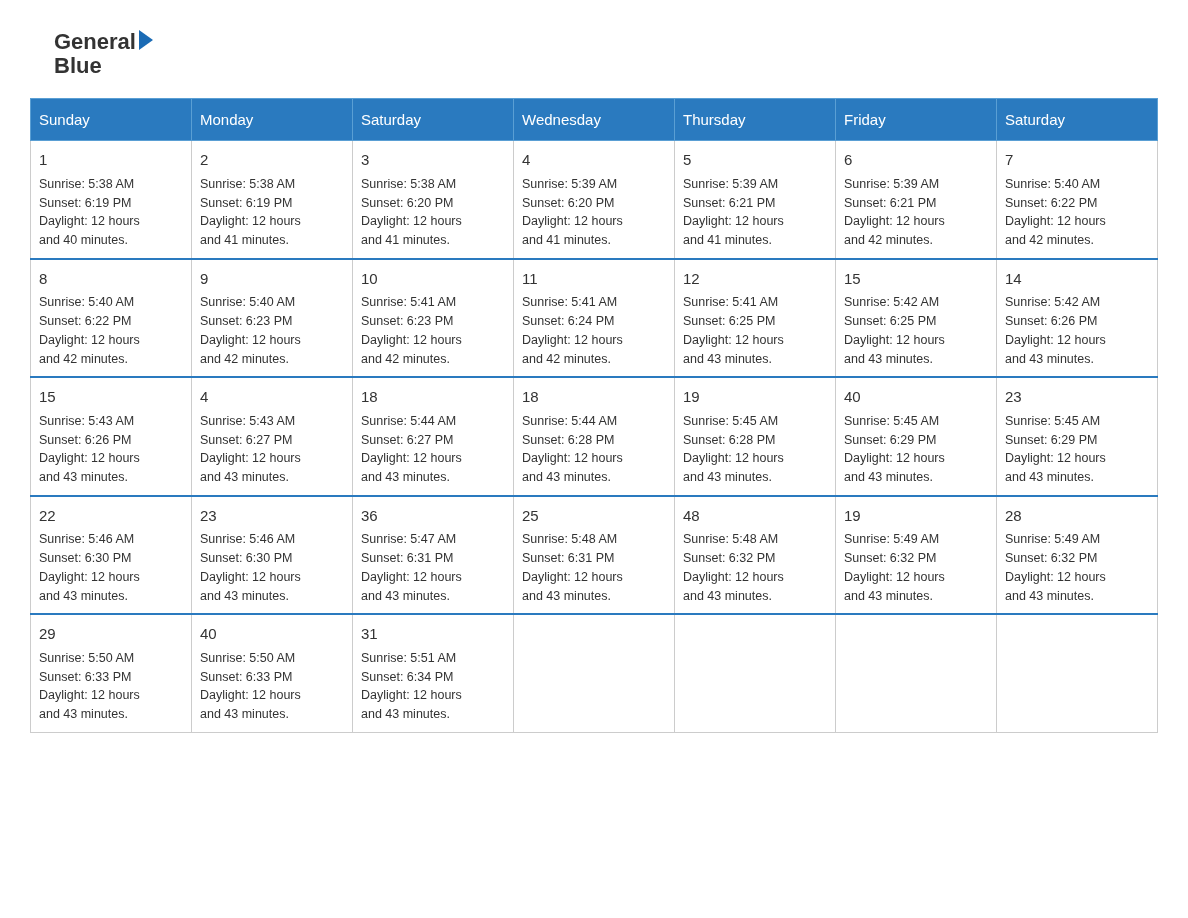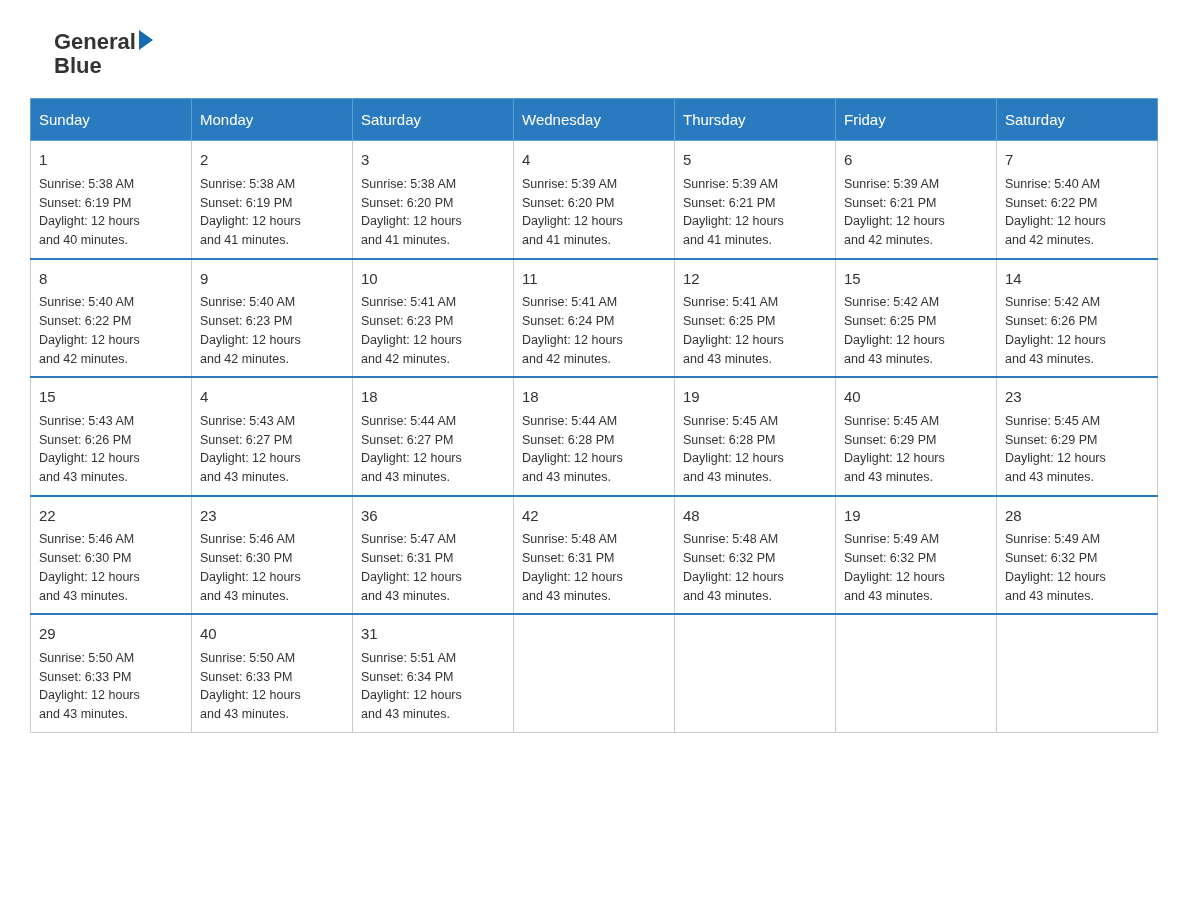--- a/index.html
+++ b/index.html
@@ -151,21 +151,21 @@
         <td><span class="day-num">18</span><span>Sunrise: 5:44 AM</span><br><span>Sunset: 6:27 PM</span><br><span>Daylight: 12 hours</span><br><span>and 43 minutes.</span></td>
         <td><span class="day-num">18</span><span>Sunrise: 5:44 AM</span><br><span>Sunset: 6:28 PM</span><br><span>Daylight: 12 hours</span><br><span>and 43 minutes.</span></td>
         <td><span class="day-num">19</span><span>Sunrise: 5:45 AM</span><br><span>Sunset: 6:28 PM</span><br><span>Daylight: 12 hours</span><br><span>and 43 minutes.</span></td>
         <td><span class="day-num">40</span><span>Sunrise: 5:45 AM</span><br><span>Sunset: 6:29 PM</span><br><span>Daylight: 12 hours</span><br><span>and 43 minutes.</span></td>
         <td><span class="day-num">23</span><span>Sunrise: 5:45 AM</span><br><span>Sunset: 6:29 PM</span><br><span>Daylight: 12 hours</span><br><span>and 43 minutes.</span></td>
       </tr>
       <tr class="week-row">
         <td><span class="day-num">22</span><span>Sunrise: 5:46 AM</span><br><span>Sunset: 6:30 PM</span><br><span>Daylight: 12 hours</span><br><span>and 43 minutes.</span></td>
         <td><span class="day-num">23</span><span>Sunrise: 5:46 AM</span><br><span>Sunset: 6:30 PM</span><br><span>Daylight: 12 hours</span><br><span>and 43 minutes.</span></td>
         <td><span class="day-num">36</span><span>Sunrise: 5:47 AM</span><br><span>Sunset: 6:31 PM</span><br><span>Daylight: 12 hours</span><br><span>and 43 minutes.</span></td>
-        <td><span class="day-num">42</span><span>Sunrise: 5:48 AM</span><br><span>Sunset: 6:31 PM</span><br><span>Daylight: 12 hours</span><br><span>and 43 minutes.</span></td>
+        <td><span class="day-num">25</span><span>Sunrise: 5:48 AM</span><br><span>Sunset: 6:31 PM</span><br><span>Daylight: 12 hours</span><br><span>and 43 minutes.</span></td>
         <td><span class="day-num">48</span><span>Sunrise: 5:48 AM</span><br><span>Sunset: 6:32 PM</span><br><span>Daylight: 12 hours</span><br><span>and 43 minutes.</span></td>
         <td><span class="day-num">19</span><span>Sunrise: 5:49 AM</span><br><span>Sunset: 6:32 PM</span><br><span>Daylight: 12 hours</span><br><span>and 43 minutes.</span></td>
         <td><span class="day-num">28</span><span>Sunrise: 5:49 AM</span><br><span>Sunset: 6:32 PM</span><br><span>Daylight: 12 hours</span><br><span>and 43 minutes.</span></td>
       </tr>
       <tr class="week-row">
         <td><span class="day-num">29</span><span>Sunrise: 5:50 AM</span><br><span>Sunset: 6:33 PM</span><br><span>Daylight: 12 hours</span><br><span>and 43 minutes.</span></td>
         <td><span class="day-num">40</span><span>Sunrise: 5:50 AM</span><br><span>Sunset: 6:33 PM</span><br><span>Daylight: 12 hours</span><br><span>and 43 minutes.</span></td>
         <td><span class="day-num">31</span><span>Sunrise: 5:51 AM</span><br><span>Sunset: 6:34 PM</span><br><span>Daylight: 12 hours</span><br><span>and 43 minutes.</span></td>
         <td></td>
         <td></td>

